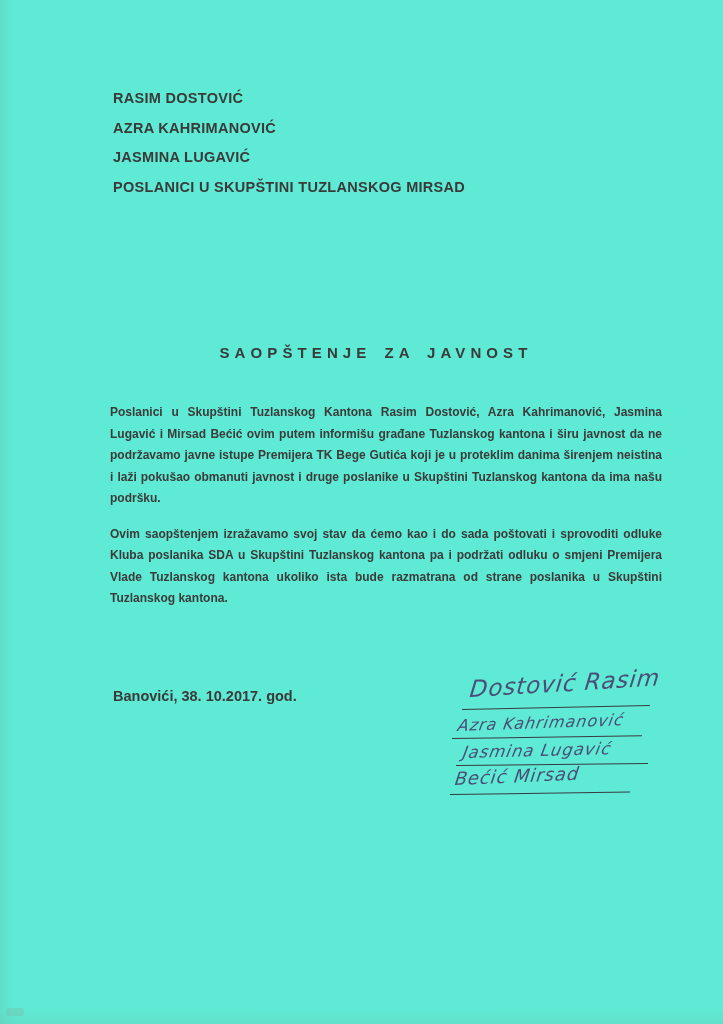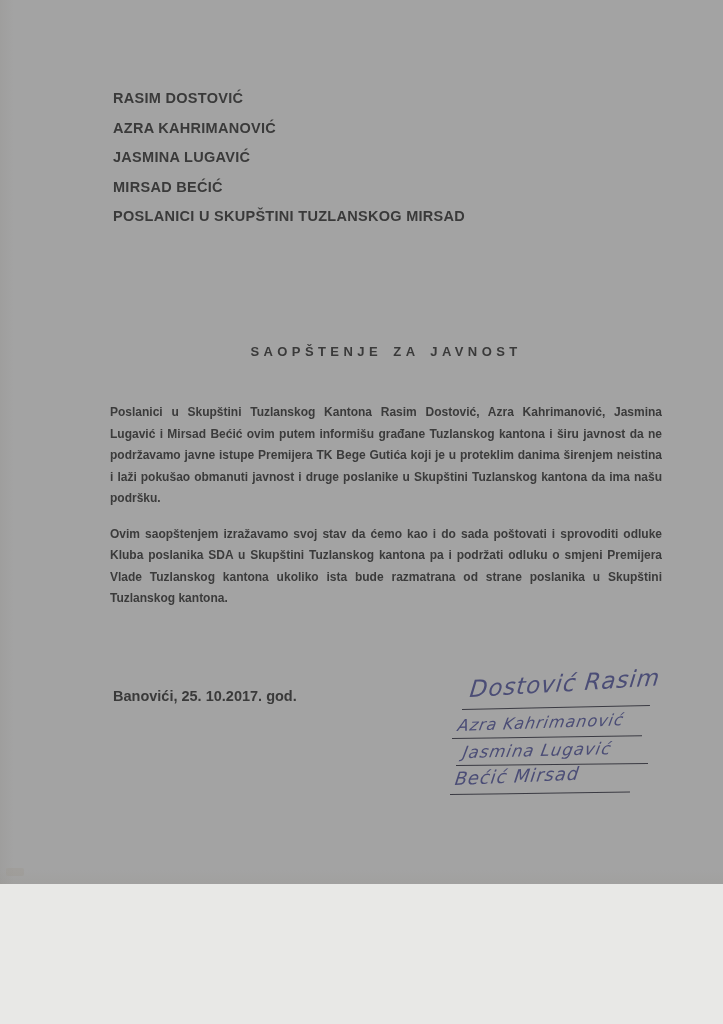--- a/index.html
+++ b/index.html
@@ -4,23 +4,23 @@
 <style>
   html, body {
     margin: 0;
     padding: 0;
     background: #e8e8e6;
     font-family: "Liberation Sans", sans-serif;
   }
   .page {
     position: relative;
     width: 723px;
-    height: 884px;
+    height: 1024px;
     margin: 0 auto;
-    background: #a3a3a3;
+    background: #5eead4;
     overflow: hidden;
     color: #3b3b3b;
   }
   
   .scan-left-edge {
     position: absolute;
     left: 0; top: 0; bottom: 0;
     width: 14px;
     background: linear-gradient(to right, rgba(120,115,105,0.10), rgba(120,115,105,0.0));
     pointer-events: none;
@@ -50,25 +50,25 @@
     font-size: 14.5px;
     font-weight: bold;
     letter-spacing: 0.02em;
     line-height: 29.5px;
     white-space: nowrap;
     color: #3a3a3a;
   }
 
   .doc-title {
     position: absolute;
-    left: 110px;
+    left: 100px;
     top: 344px;
     width: 552px;
     text-align: center;
-    font-size: 13px;
+    font-size: 15px;
     font-weight: bold;
     letter-spacing: 0.34em;
     word-spacing: 0.25em;
     color: #3a3a3a;
     white-space: nowrap;
   }
 
   .body-text {
     position: absolute;
     left: 110px;
@@ -123,32 +123,31 @@
 </head>
 <body>
 
 <div class="page">
   <div class="scan-left-edge"></div>
 
   <div class="names">
     <div class="name-line">RASIM DOSTOVIĆ</div>
     <div class="name-line">AZRA KAHRIMANOVIĆ</div>
     <div class="name-line">JASMINA LUGAVIĆ</div>
-    <div class="name-line">MIRSAD BEĆIĆ</div>
     <div class="name-line">POSLANICI U SKUPŠTINI TUZLANSKOG MIRSAD</div>
   </div>
 
   <div class="doc-title">SAOPŠTENJE ZA JAVNOST</div>
 
   <div class="body-text">
     <p>Poslanici u Skupštini Tuzlanskog Kantona Rasim Dostović, Azra Kahrimanović, Jasmina Lugavić i Mirsad Bećić ovim putem informišu građane Tuzlanskog kantona i širu javnost da ne podržavamo javne istupe Premijera TK Bege Gutića koji je u proteklim danima širenjem neistina i laži pokušao obmanuti javnost i druge poslanike u Skupštini Tuzlanskog kantona da ima našu podršku.</p>
     <p>Ovim saopštenjem izražavamo svoj stav da ćemo kao i do sada poštovati i sprovoditi odluke Kluba poslanika SDA u Skupštini Tuzlanskog kantona pa i podržati odluku o smjeni Premijera Vlade Tuzlanskog kantona ukoliko ista bude razmatrana od strane poslanika u Skupštini Tuzlanskog kantona.</p>
   </div>
 
-  <div class="date-line">Banovići, 25. 10.2017. god.</div>
+  <div class="date-line">Banovići, 38. 10.2017. god.</div>
 
   <div class="sig sig-1">Dostović Rasim</div>
   <div class="sig-line sig-line-1"></div>
 
   <div class="sig sig-2">Azra Kahrimanović</div>
   <div class="sig-line sig-line-2"></div>
 
   <div class="sig sig-3">Jasmina Lugavić</div>
   <div class="sig-line sig-line-3"></div>
 

